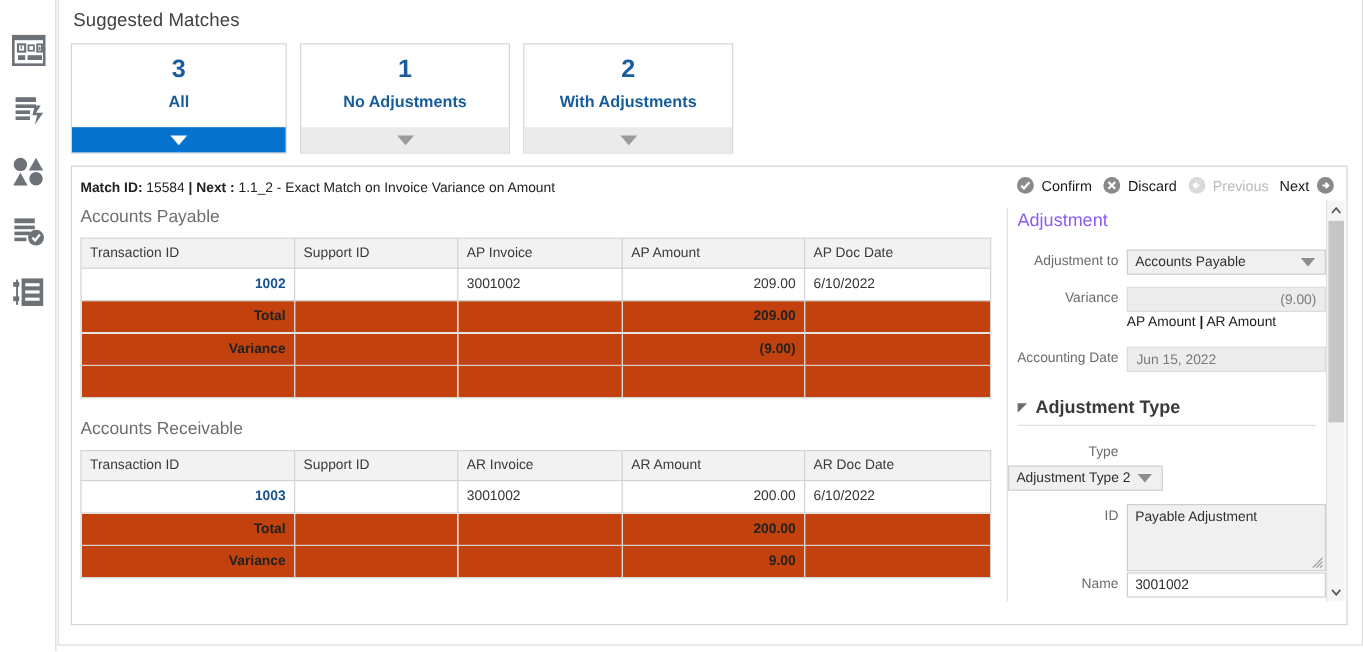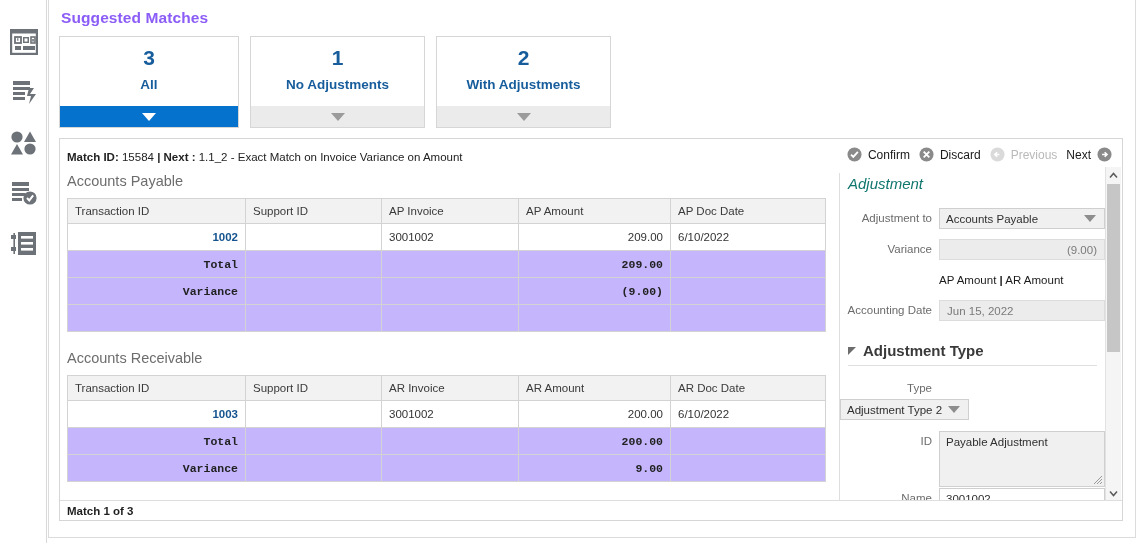--- a/index.html
+++ b/index.html
@@ -45,22 +45,22 @@
     background: #ffffff;
     border: 1px solid #dcdcdc;
     border-top: none;
     box-sizing: border-box;
   }
 
   #page-title {
     position: absolute;
     left: 12px; top: 9px;
     font-size: 15.5px;
-    font-weight: bold;
-    color: #8b5cf6;
+    font-weight: normal;
+    color: #404040;
     letter-spacing: .1px;
   }
 
   
   #tabs {
     position: absolute;
     left: 10px; top: 36px;
     height: 92px;
     display: flex;
     gap: 11px;
@@ -182,21 +182,21 @@
   }
   table.grid td {
     border: 1px solid #d3d3d3;
     height: 26px;
     padding: 0 7px;
     color: #333333;
     background: #ffffff;
     overflow: hidden;
     white-space: nowrap;
   }
-  table.grid tr.shaded td { background: #c4b5fd; font-family: Liberation Mono, monospace; }
+  table.grid tr.shaded td { background: #c2410c; }
   table.grid td.num { text-align: right; }
   table.grid td.link { text-align: right; color: #15548f; font-weight: bold; }
   table.grid td.bold { font-weight: bold; color: #222222; }
 
   .col-tid { width: 178px; }
   .col-sid { width: 136px; }
   .col-inv { width: 137px; }
   .col-amt { width: 152px; }
   .col-date { width: 155px; }
 
@@ -212,24 +212,23 @@
   #right-pane {
     position: absolute;
     left: 780px; top: 28px;
     width: 281px; height: 334px;
     overflow: hidden;
   }
   #adj-inner { position: relative; width: 265px; }
 
   .adj-h1 {
     font-size: 15px;
-    color: #0f766e;
+    color: #8b5cf6;
     margin: 8px 0 0 8px;
     font-weight: normal;
-    font-style: italic;
   }
   .adj-h2 {
     font-size: 15px;
     font-weight: bold;
     color: #3a3a3a;
     margin: 0 0 0 8px;
     display: flex;
     align-items: center;
     gap: 7px;
   }
@@ -292,21 +291,21 @@
     display: flex;
     align-items: center;
     justify-content: flex-end;
     padding: 0 7px;
     font-size: 11.5px;
     color: #7a7a7a;
   }
   .ro-field.left { justify-content: flex-start; }
 
   .linkrow {
-    margin-top: 14px;
+    margin-top: 3px;
     font-size: 11.5px;
     color: #1b1b1b;
   }
   .linkrow .sep { font-weight: bold; }
   .linkrow a { color: #1b1b1b; text-decoration: none; cursor: pointer; }
 
   .txtarea {
     height: 56px;
     background: #f0f0f0;
     border: 1px solid #cfcfcf;
@@ -721,19 +720,16 @@
           </svg>
         </div>
         <div class="sb-thumb"></div>
         <div class="sb-arrow down">
           <svg width="9" height="7" viewBox="0 0 9 7">
             <path d="M1 1.5 L4.5 5.5 L8 1.5" fill="none" stroke="#5a5a5a" stroke-width="1.5"></path>
           </svg>
         </div>
       </div>
 
-      <div id="status">
-        <span id="status-text">Match 1 of 3</span>
-      </div>
 
     </div>
   </div>
 </div>
 
 </body></html>

